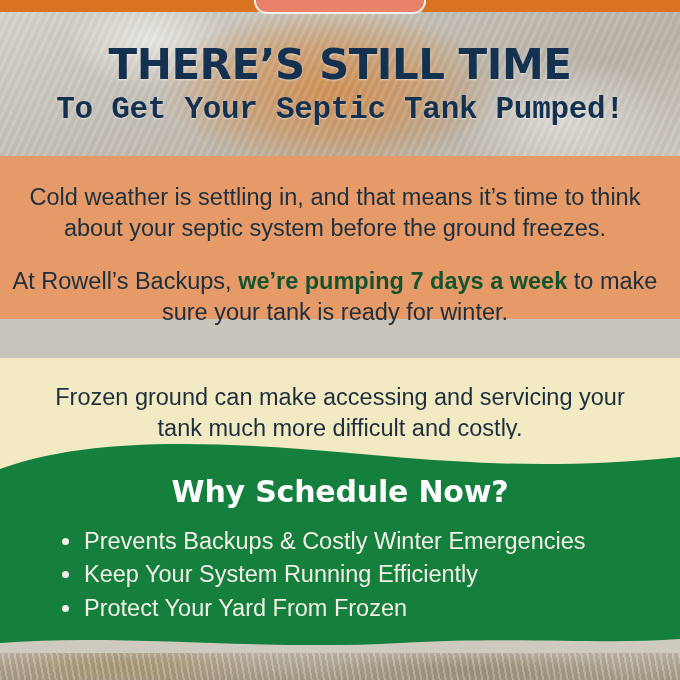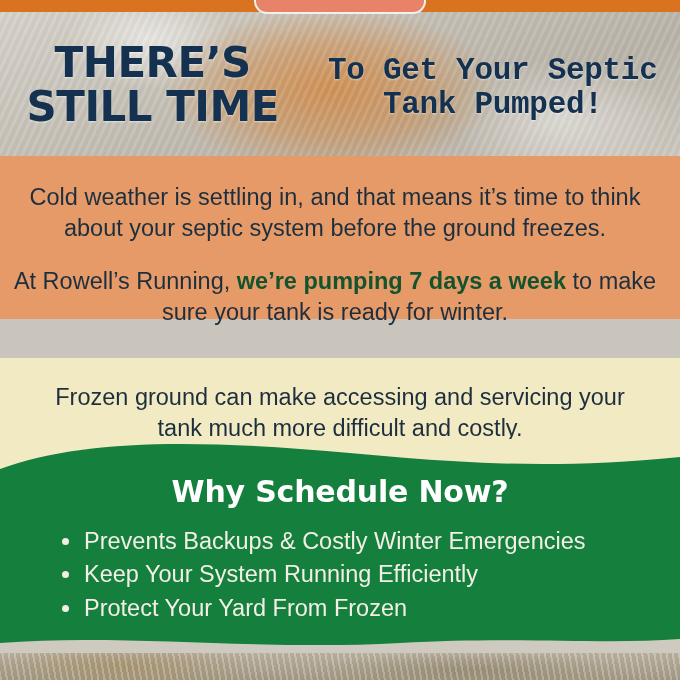--- a/index.html
+++ b/index.html
@@ -64,21 +64,21 @@
       repeating-linear-gradient(115deg, rgba(255,255,255,0.10) 0px, rgba(255,255,255,0.10) 3px, rgba(0,0,0,0.03) 3px, rgba(0,0,0,0.03) 7px);
     opacity: 0.8;
   }
   .hero-text {
     position: absolute;
     top: 0; left: 0;
     width: 680px;
     height: 156px;
     z-index: 3;
     display: flex;
-    flex-direction: row;
+    flex-direction: column;
     align-items: center;
     justify-content: center;
     padding-top: 14px;
     box-sizing: border-box;
   }
   .headline {
     font-family: "DejaVu Sans", sans-serif;
     font-weight: bold;
     font-size: 42px;
     letter-spacing: -0.5px;
@@ -244,21 +244,21 @@
     <div class="top-pill"></div>
   </div>
 
   <div class="hero-text">
     <h1 class="headline">THERE’S STILL TIME</h1>
     <h2 class="subheadline">To Get Your Septic Tank Pumped!</h2>
   </div>
 
   <div class="panel-orange">
     <p>Cold weather is settling in, and that means it’s time to think about your septic system before the ground freezes.</p>
-    <p class="second"><span>At Rowell’s Running, </span><b>we’re pumping 7 days a week</b><span> to make sure your tank is ready for winter.</span></p>
+    <p class="second"><span>At Rowell’s Backups, </span><b>we’re pumping 7 days a week</b><span> to make sure your tank is ready for winter.</span></p>
   </div>
 
   <div class="panel-cream">
     <p>Frozen ground can make accessing and servicing your tank much more difficult and costly.</p>
   </div>
 
   <div class="bottom-photo"></div>
 
   <div class="panel-navy">
     <svg class="wave-top" viewBox="0 0 680 46" preserveAspectRatio="none">

